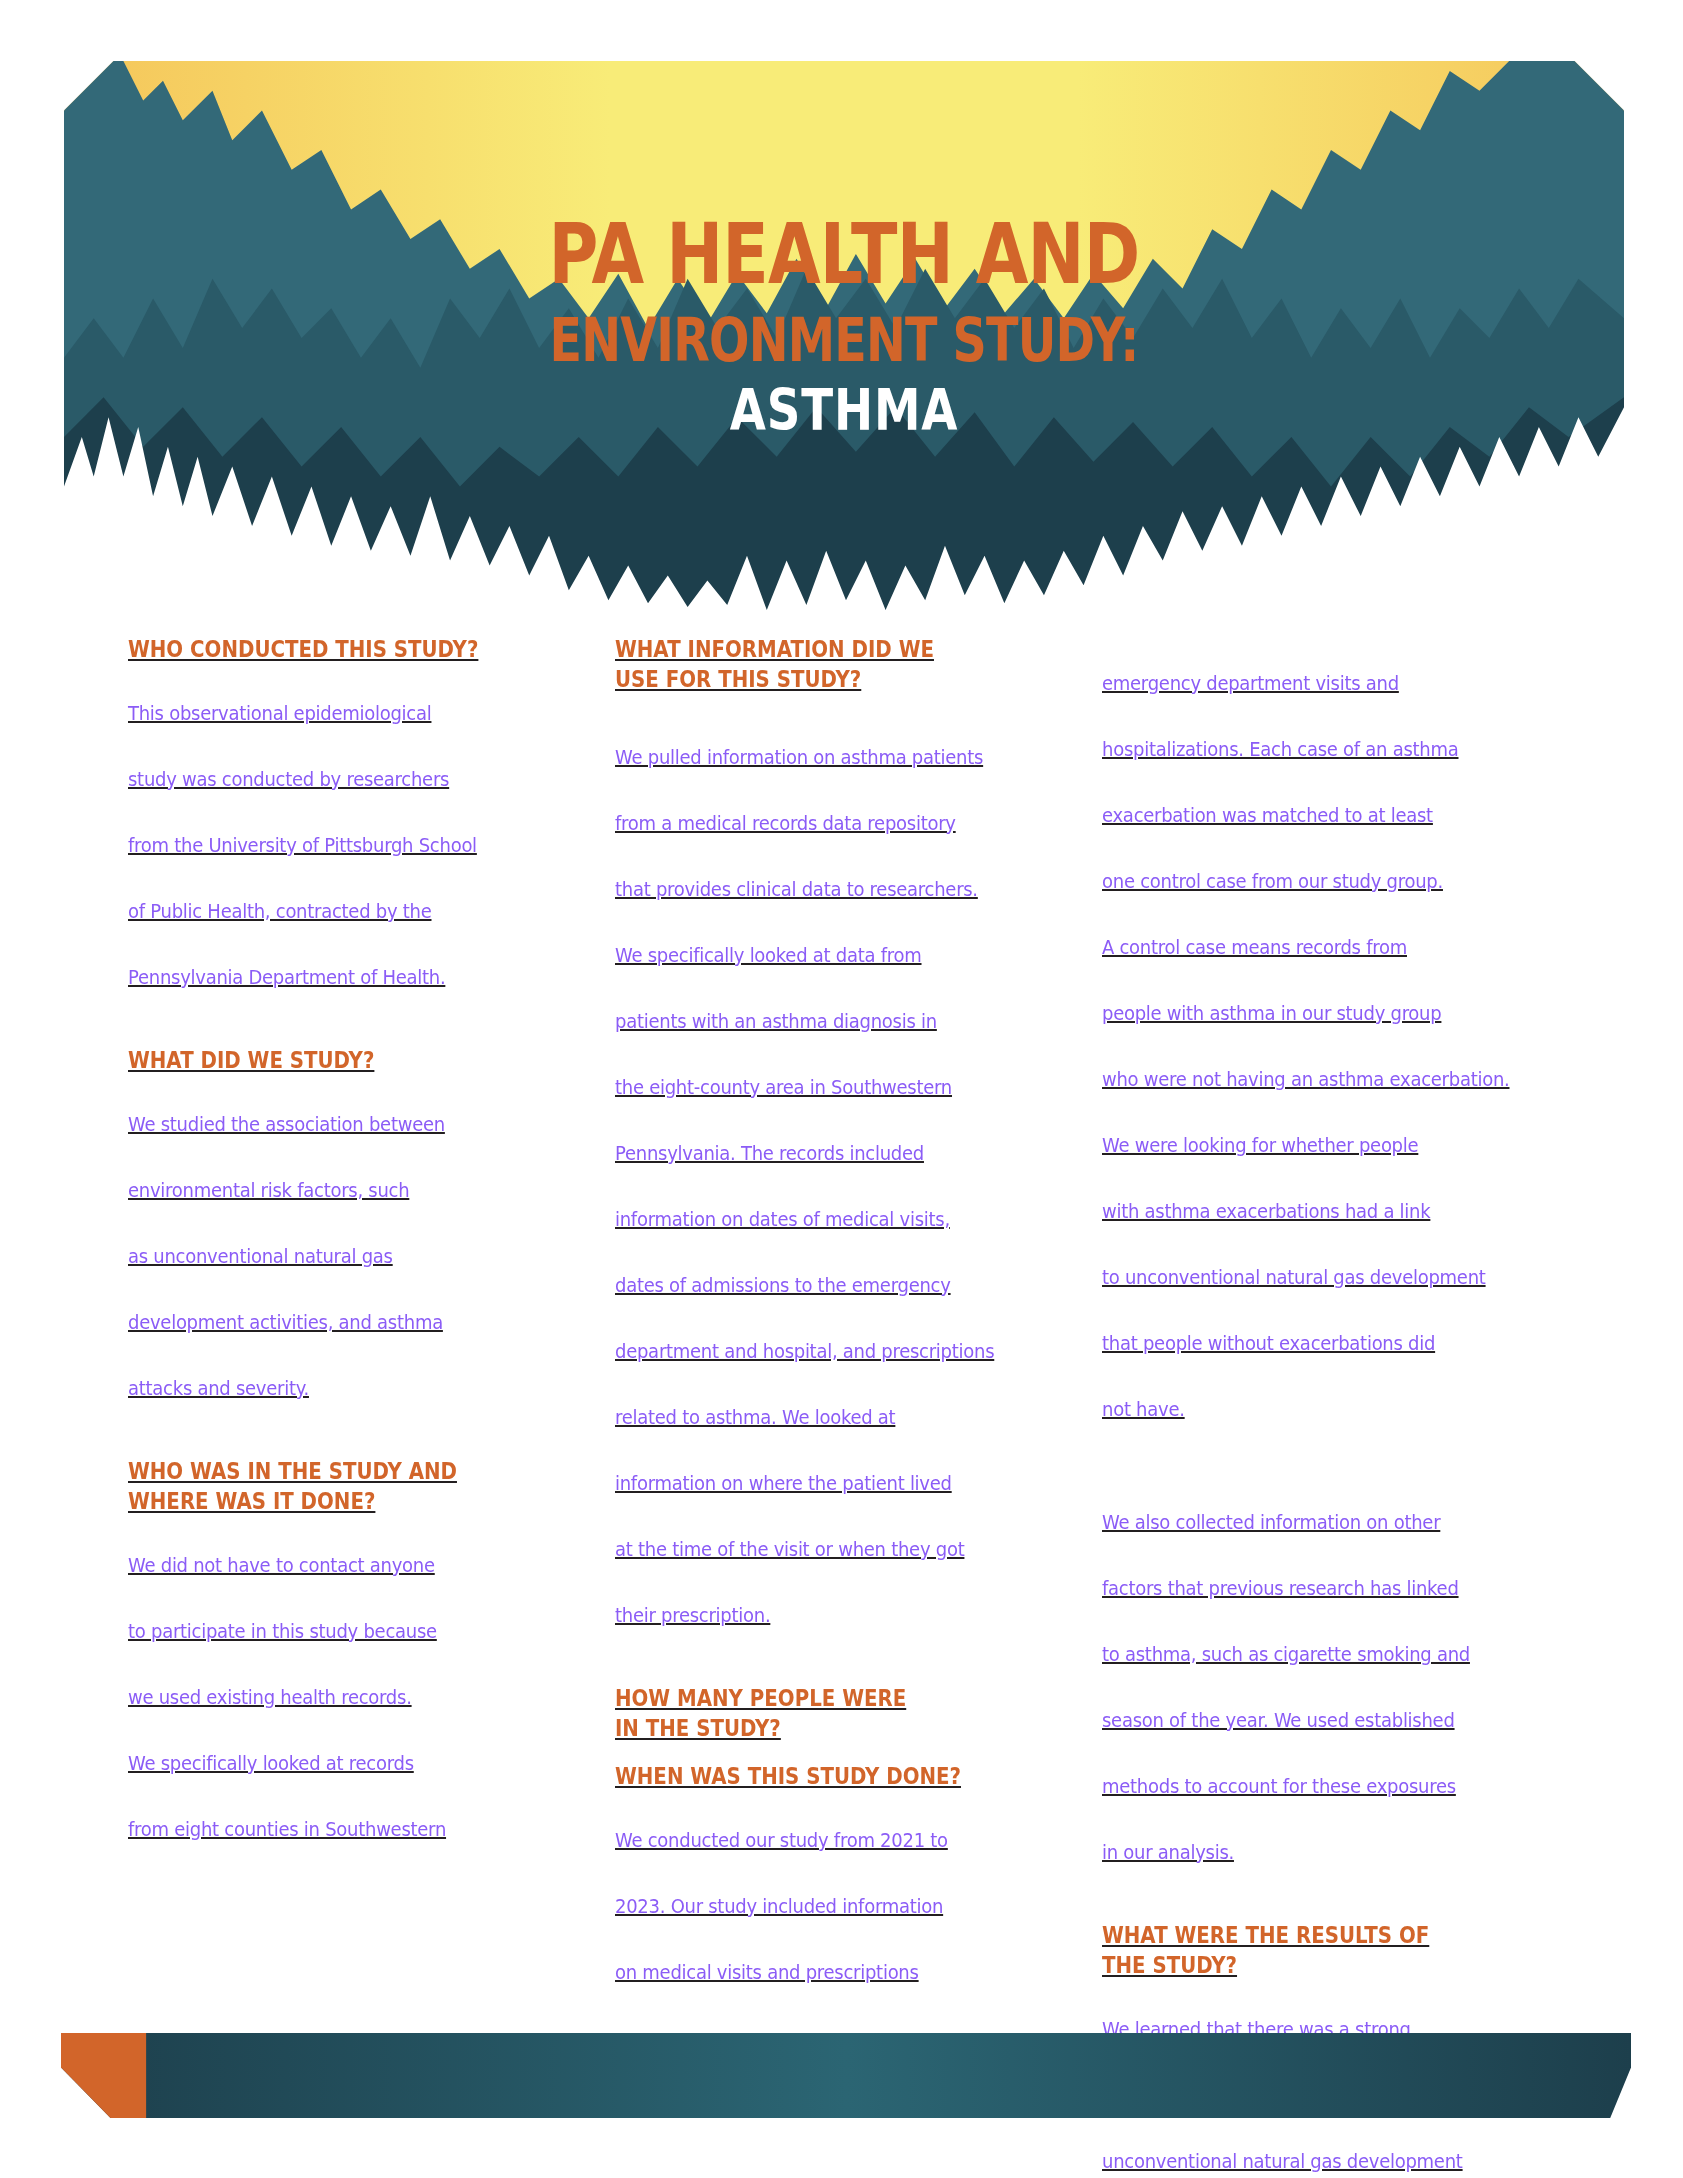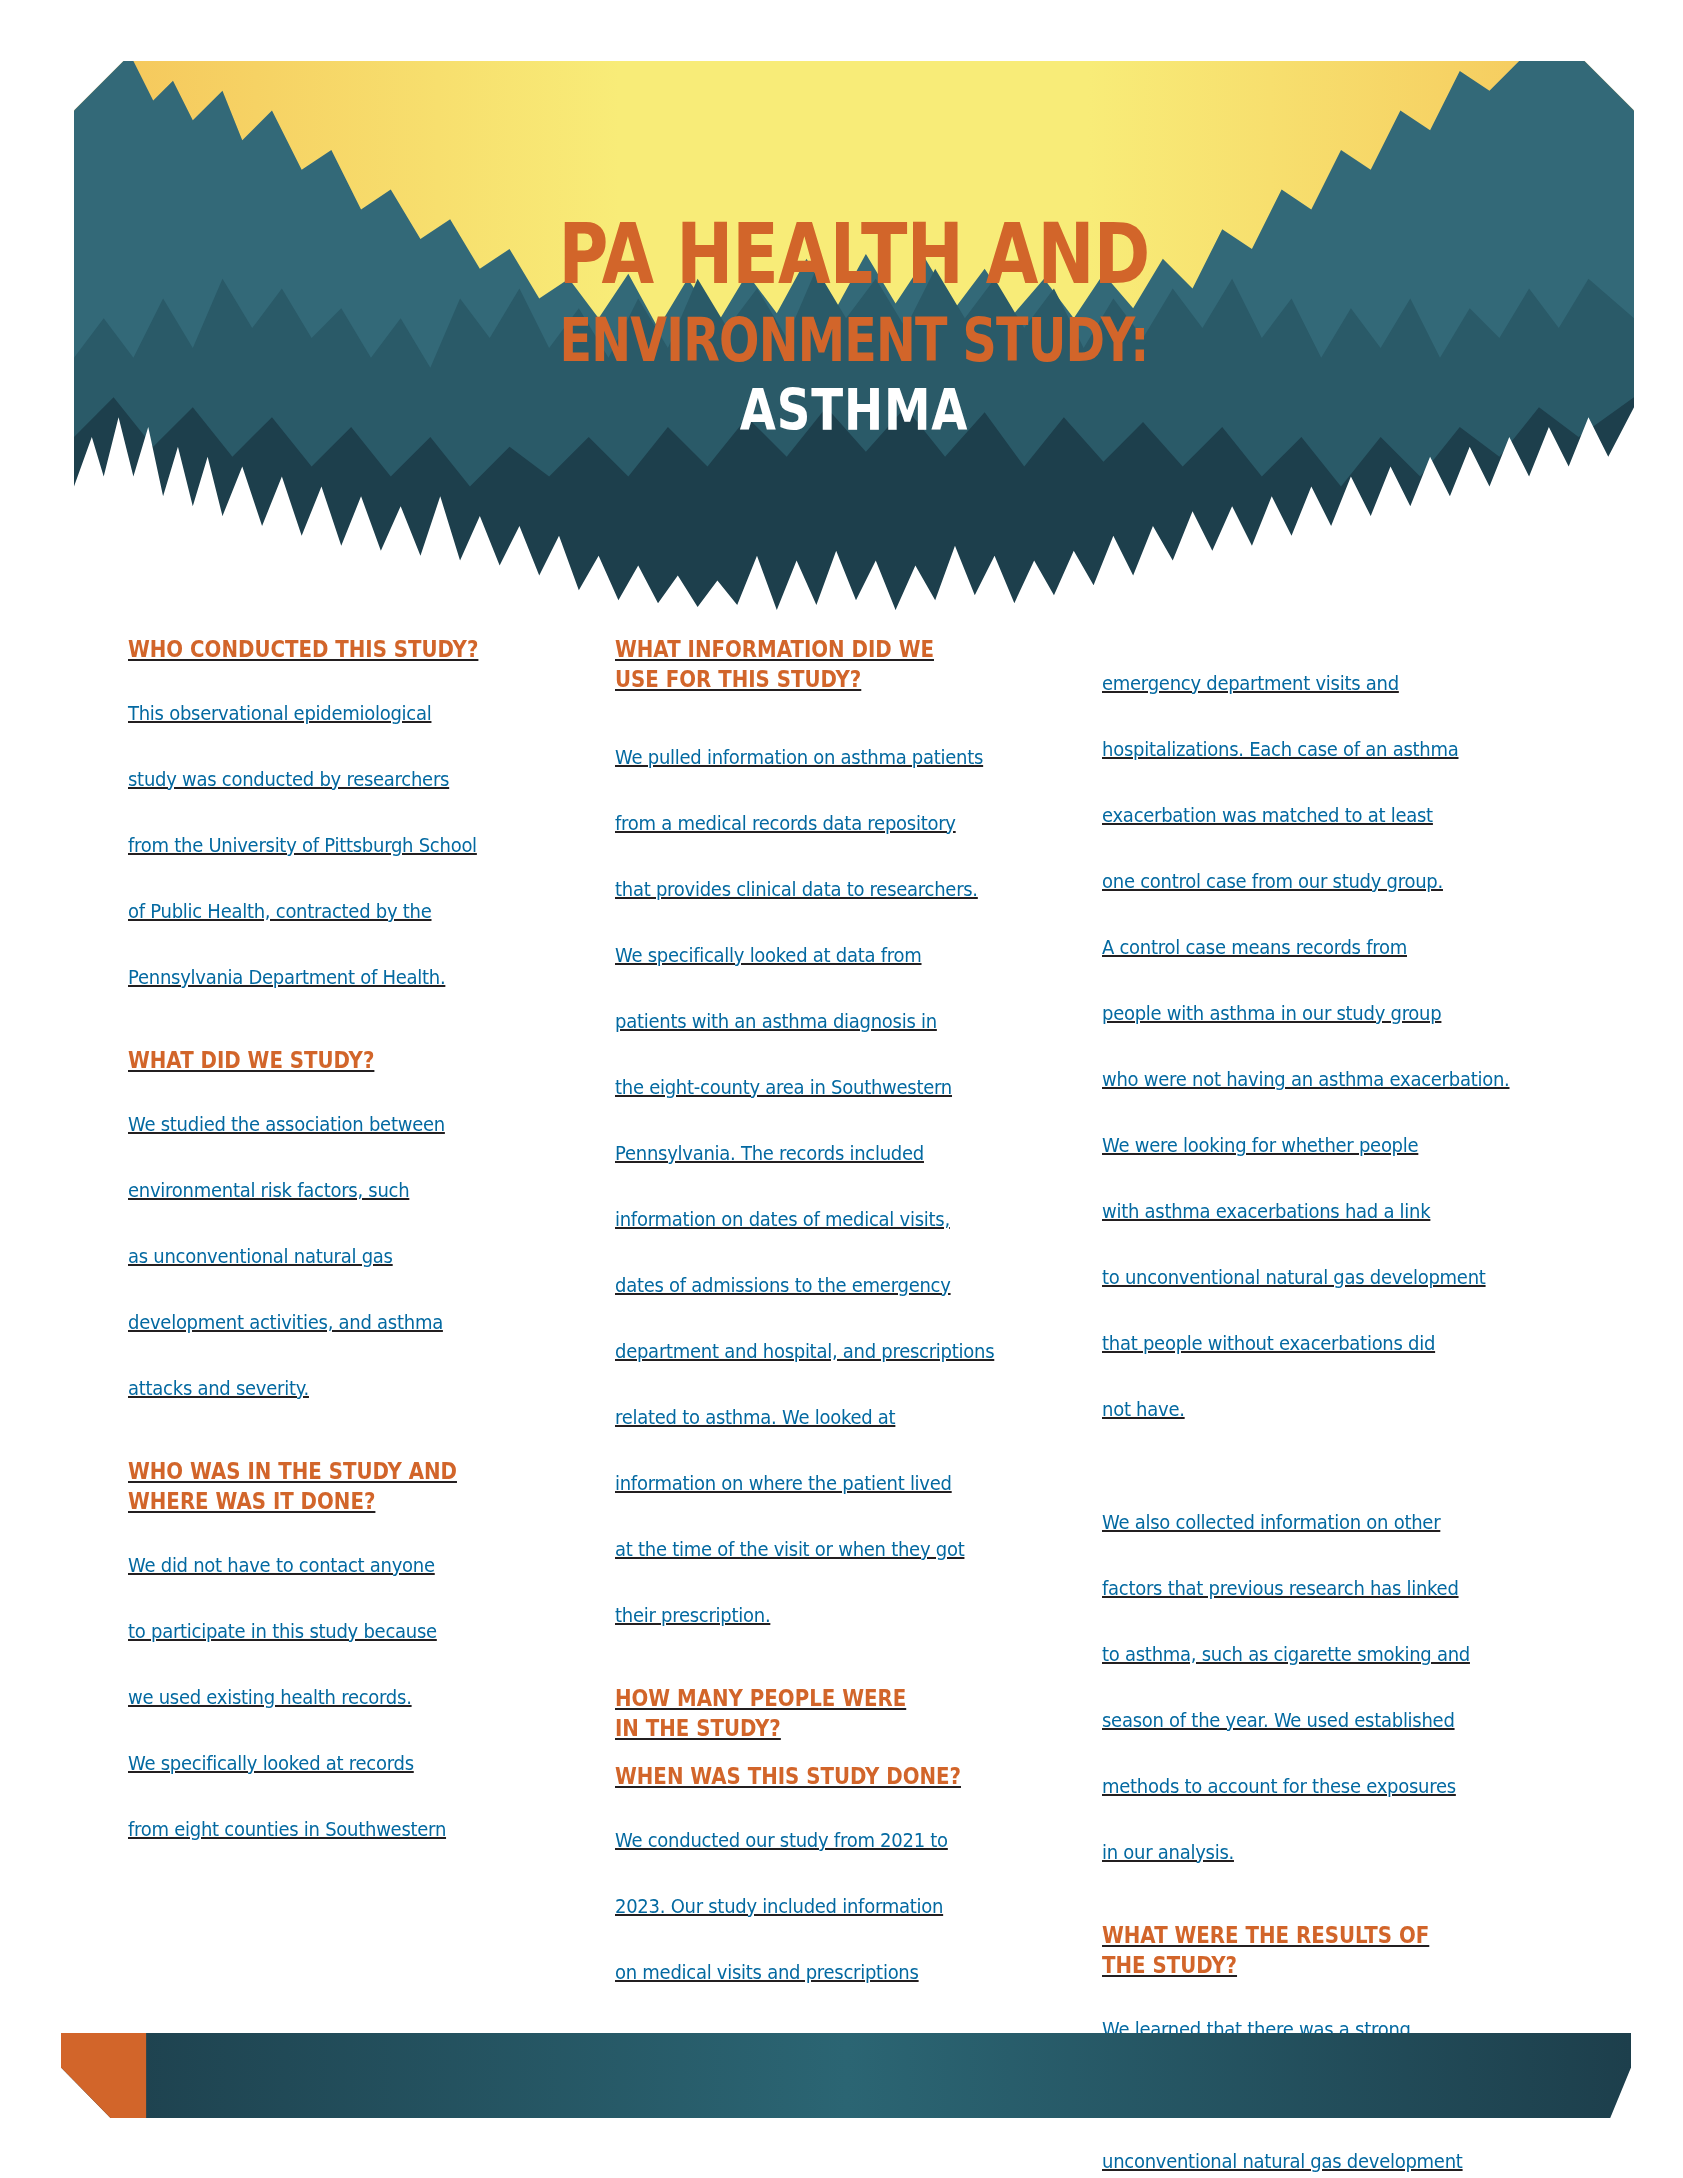--- a/index.html
+++ b/index.html
@@ -1,20 +1,20 @@
 <!DOCTYPE html>
 <html><head>
 <meta charset="utf-8">
 <style>
   html, body { margin: 0; padding: 0; background: #ffffff; }
   body { width: 1683px; height: 2178px; position: relative; overflow: hidden;
          font-family: "DejaVu Sans", "Liberation Sans", sans-serif; color: #231f20; }
 
   
-  .banner { position: absolute; left: 74px; top: 61px; width: 1560px; height: 554px; text-decoration: underline; }
+  .banner { position: absolute; left: 64px; top: 61px; width: 1560px; height: 554px; text-decoration: underline; }
   .banner svg { position: absolute; left: 0; top: 0; width: 1560px; height: 554px; }
   .title-block { position: absolute; left: 0; top: 0; width: 100%; text-align: center; }
   .title-line1, .title-line2, .title-line3 {
     position: absolute; left: 0; width: 100%; text-align: center;
     font-family: "DejaVu Sans", "Liberation Sans", sans-serif; font-weight: bold;
     letter-spacing: -1px; transform-origin: center; white-space: nowrap;
   }
   .title-line1 { top: 149px; font-size: 83px; color: #d2652a; transform: scaleX(0.82); line-height: 89px; }
   .title-line2 { top: 246px; font-size: 61px; color: #d2652a; transform: scaleX(0.78); line-height: 65px; }
   .title-line3 { top: 319px; font-size: 57px; color: #ffffff; transform: scaleX(0.82); line-height: 61px; letter-spacing: 1px; }
@@ -27,21 +27,21 @@
 
   .section { margin-bottom: 18px; text-decoration: underline; }
   .heading {
     color: #d2652a; font-weight: bold; font-size: 23px; line-height: 30px;
     font-family: "DejaVu Sans", "Liberation Sans", sans-serif;
     transform: scaleX(0.86); transform-origin: left; white-space: nowrap;
     letter-spacing: 0px; margin: 0;
   }
   .heading-gap { margin-bottom: 14px; }
   .para {
-    font-size: 20px; line-height: 33px; color: #0369a1; margin: 0;
+    font-size: 20px; line-height: 33px; color: #8b5cf6; margin: 0;
     font-family: "DejaVu Sans", "Liberation Sans", sans-serif;
     white-space: pre-line; letter-spacing: -0.3px;
   }
   .para span { display: block; white-space: nowrap; transform: scaleX(0.9); transform-origin: left; }
   .para-gap { margin-top: 14px; }
 
   
   .footer { position: absolute; left: 61px; top: 2033px; width: 1570px; height: 85px; }
   .footer svg { width: 100%; height: 100%; display: block; }
 </style>

